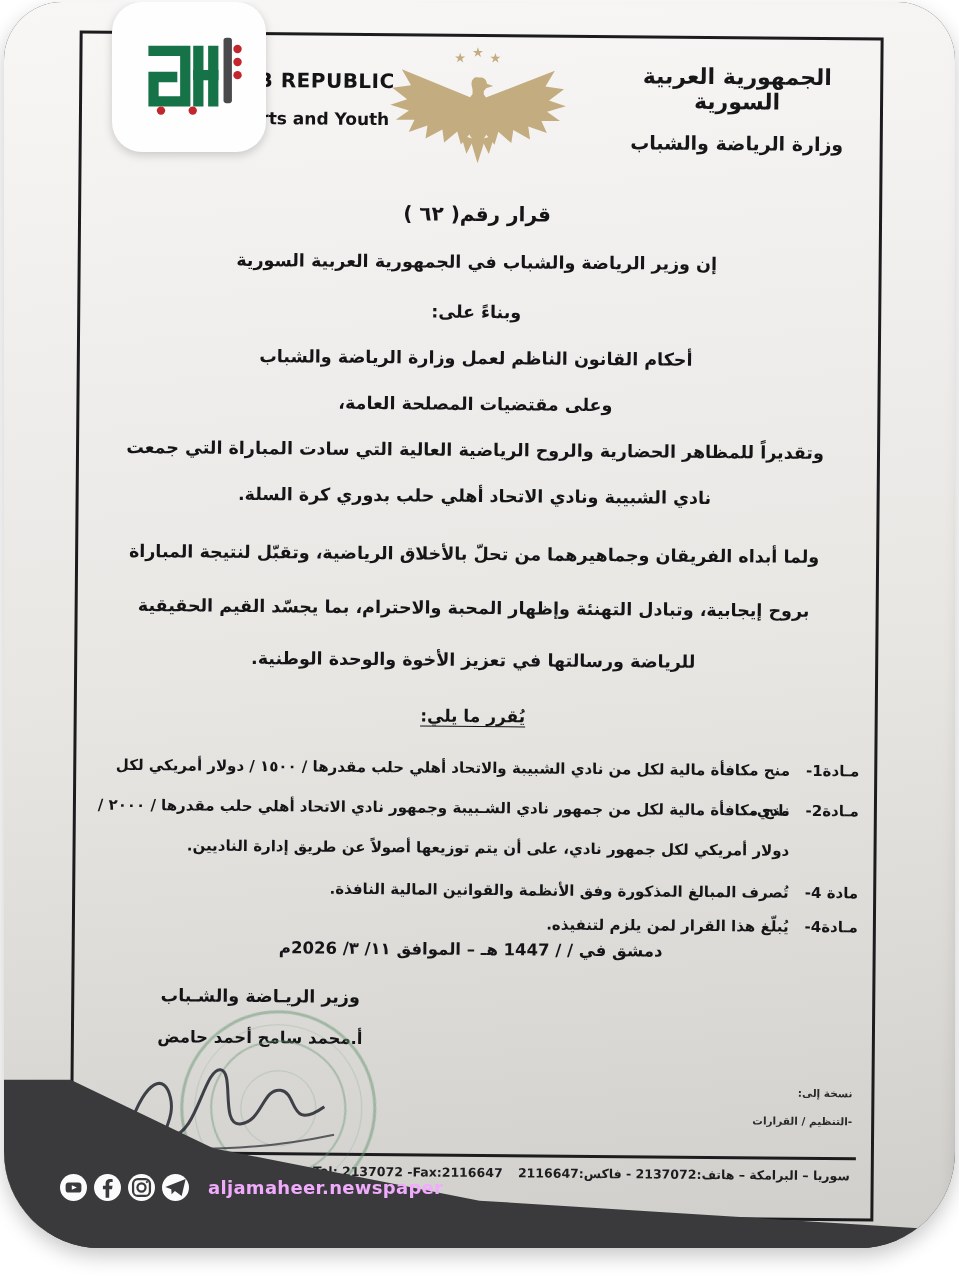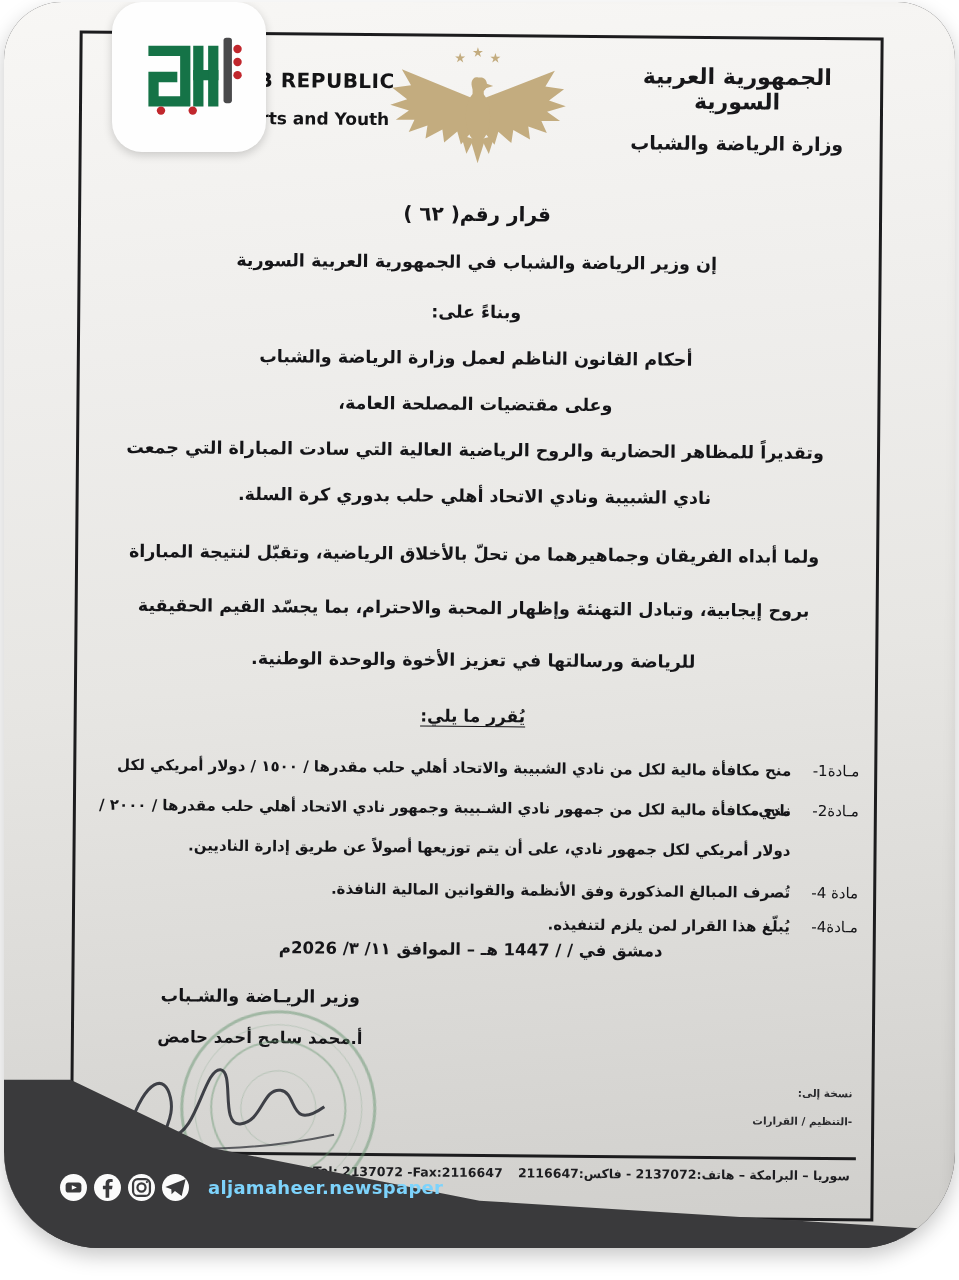--- a/index.html
+++ b/index.html
@@ -38,21 +38,21 @@
   .hdr-ar .ministry{font-size:19px;font-weight:bold;margin-top:18px;}
   
   .bodytxt{position:absolute;left:95px;width:780px;direction:rtl;text-align:center;color:#151518;font-weight:bold;}
   .decree{top:206px;font-size:20px;}
   .bl{font-size:17.5px;}
   .decides{font-size:17px;text-decoration:underline;text-underline-offset:4px;}
   .article{
     position:absolute;left:100px;width:772px;direction:rtl;display:flex;gap:16px;
     color:#151518;font-size:15px;line-height:40px;
   }
-  .a-label{font-weight:normal;flex:0 0 52px;white-space:nowrap;}
+  .a-label{font-weight:bold;flex:0 0 52px;white-space:nowrap;}
   .a-text{font-weight:bold;text-align:right;}
   .dateline{top:944px;font-size:16.5px;}
   .sig-title{position:absolute;left:150px;top:992px;width:250px;text-align:center;direction:rtl;font-size:17.5px;font-weight:bold;color:#141417;}
   .sig-name{position:absolute;left:132px;top:1034px;width:286px;text-align:center;direction:rtl;font-size:16.5px;font-weight:bold;color:#141417;}
   .copyto{position:absolute;left:700px;width:168px;direction:rtl;text-align:right;font-size:10.5px;font-weight:bold;color:#2a2a2d;}
   .footer-rule{position:absolute;left:98px;top:1158px;width:774px;height:3px;background:#1c1c1e;}
   .footer-row{position:absolute;left:106px;top:1169px;width:760px;display:flex;justify-content:space-between;align-items:center;}
   .footer-en{font-size:12.5px;font-weight:bold;color:#1d1d20;direction:ltr;white-space:nowrap;}
   .footer-ar{font-size:12.5px;font-weight:bold;color:#1d1d20;direction:rtl;white-space:nowrap;}
   
@@ -63,21 +63,21 @@
   .stamp .c4{position:absolute;inset:60px;border:1.5px solid rgba(104,150,114,.3);border-radius:50%;}
   .sig-svg{position:absolute;left:128px;top:1046px;z-index:4;}
   
   .dark-desk{
     position:absolute;inset:0;background:#3a3a3c;z-index:20;
     clip-path:polygon(0 86.5%,7% 86.5%,22% 92%,50% 96.2%,100% 98.6%,100% 100%,0 100%);
   }
   
   .social-bar{position:absolute;left:56px;top:1172px;display:flex;align-items:center;gap:7px;z-index:30;}
   .soc{width:27px;height:27px;border-radius:50%;background:#fbfbfb;display:flex;align-items:center;justify-content:center;}
-  .brand{margin-left:12px;color:#7dd3fc;font-size:18px;font-weight:bold;letter-spacing:.3px;}
+  .brand{margin-left:12px;color:#f0abfc;font-size:18px;font-weight:bold;letter-spacing:.3px;}
   
   .logo-badge{
     position:absolute;left:108px;top:0px;width:154px;height:150px;z-index:40;
     background:#fefefe;border-radius:30px;
     box-shadow:0 3px 10px rgba(0,0,0,.18);
     display:flex;align-items:center;justify-content:center;
   }
 </style>
 </head>
 <body>

